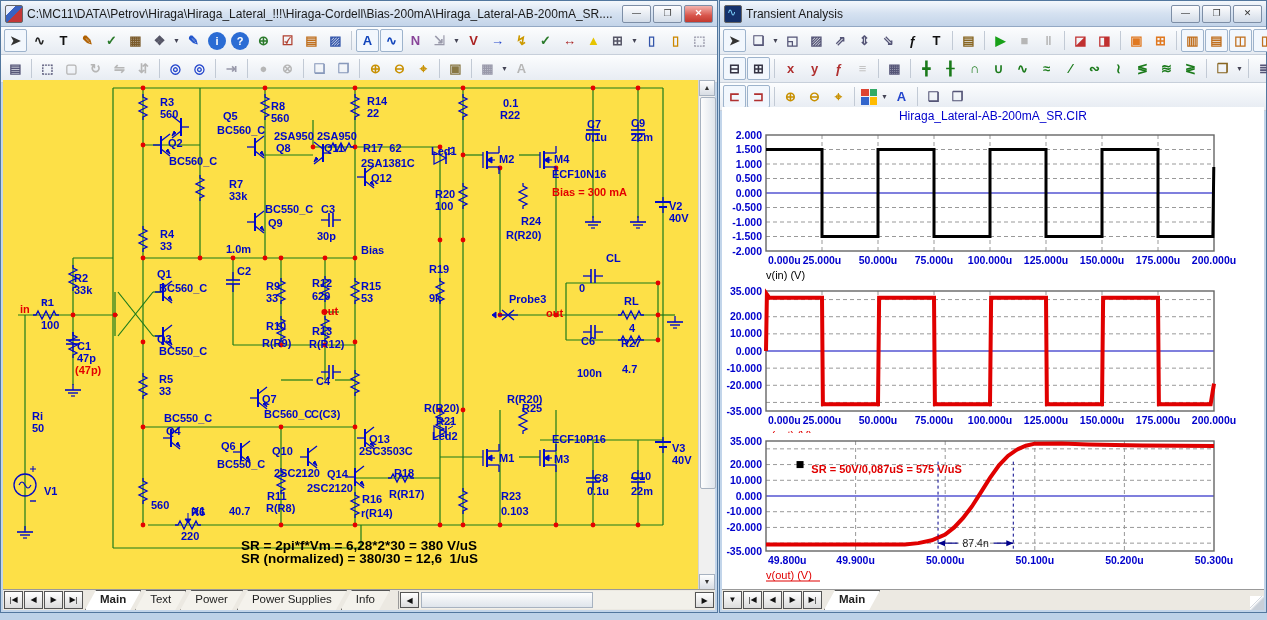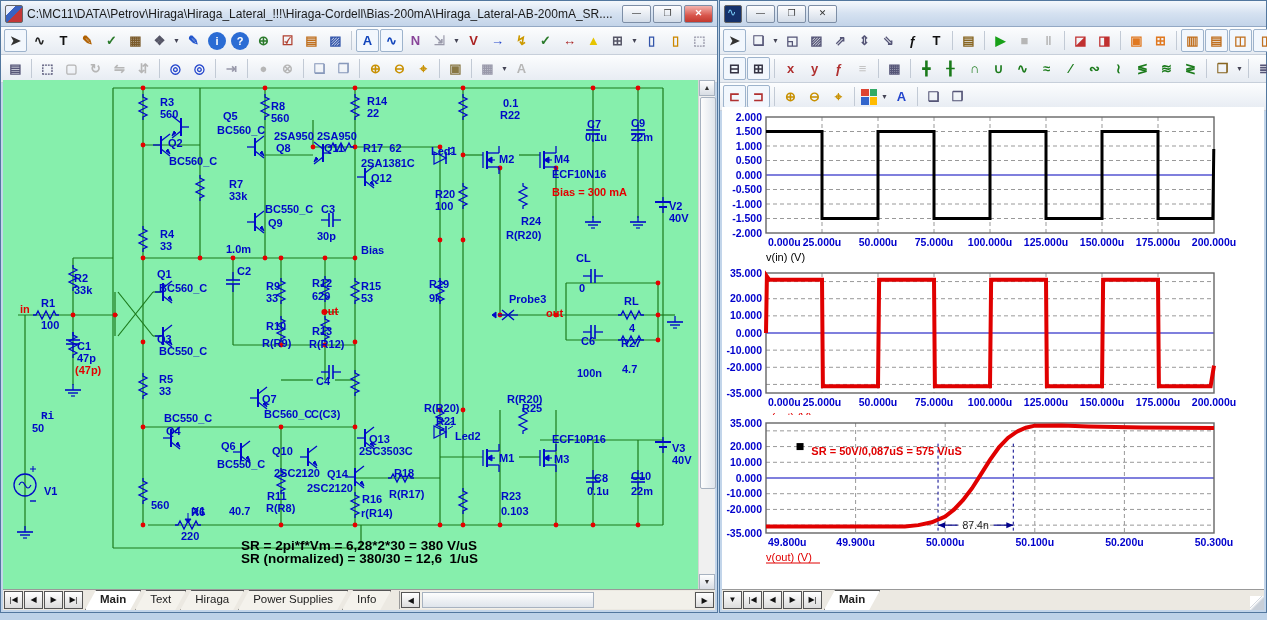--- a/index.html
+++ b/index.html
@@ -29,21 +29,21 @@
   .tbtn{width:21px;height:21px;display:flex;align-items:center;justify-content:center;
         font-size:13px;font-weight:bold;border:1px solid transparent;border-radius:2px;flex:none}
   .tbtn.f{border-color:#9db3cc;background:#f2f7fd}
   .tbtn.cb{border-radius:50%;width:16px;height:16px;margin:0 2px;background:#2b6cd4;color:#fff;
            font-size:11px;font-weight:bold}
   .tsep{width:1px;height:19px;background:#c2cad5;margin:0 3px;flex:none}
   .tdd{width:9px;font-size:7px;color:#445;flex:none;text-align:center}
   .pal{width:16px;height:16px;display:grid;grid-template-columns:1fr 1fr;gap:1px;flex:none;margin:0 2px}
   .pal i{display:block}
   
-  #schem-wrap{position:absolute;left:2px;top:79px;right:18px;bottom:22px;background:#86efac;overflow:hidden}
+  #schem-wrap{position:absolute;left:2px;top:79px;right:18px;bottom:22px;background:#fde047;overflow:hidden}
   #schem-svg{position:absolute;left:0;top:0}
   .lbl{position:absolute;font-size:11px;font-weight:bold;color:#0008c8;white-space:pre;line-height:11px}
   .lbl.r{color:#e40000}
   .lbl.k{color:#000;font-weight:bold;font-size:13.5px}
   
   .vscroll{position:absolute;top:79px;right:2px;width:16px;bottom:22px;background:#f0f0f0;
            border-left:1px solid #d5d5d5}
   .sbtn{position:absolute;left:0;width:16px;height:16px;background:linear-gradient(#fefefe,#d8dde4);
         border:1px solid #a7b2c0;box-sizing:border-box;font-size:7px;color:#333;text-align:center;line-height:14px}
   .sthumb{position:absolute;left:1px;width:14px;background:linear-gradient(90deg,#fdfdfd,#dfe5ec);
@@ -510,69 +510,69 @@
         <div class="lbl b" style="left: 549px; top: 89px;">ECF10N16</div>
         <div class="lbl r" style="left: 549px; top: 107px;">Bias = 300 mA</div>
         <div class="lbl b" style="left: 432px; top: 109px;">R20</div>
         <div class="lbl b" style="left: 432px; top: 121px;">100</div>
         <div class="lbl b" style="left: 518px; top: 136px;">R24</div>
         <div class="lbl b" style="left: 503px; top: 150px;">R(R20)</div>
         <div class="lbl b" style="left: 666px; top: 121px;">V2</div>
         <div class="lbl b" style="left: 666px; top: 133px;">40V</div>
         <div class="lbl b" style="left: 71px; top: 193px;">R2</div>
         <div class="lbl b" style="left: 71px; top: 205px;">33k</div>
-        <div class="lbl b" style="left: 38px; top: 218px;">R1</div>
+        <div class="lbl b" style="left: 38px; top: 218px; font-family: Liberation Mono, monospace;">R1</div>
         <div class="lbl r" style="left: 17px; top: 224px;">in</div>
         <div class="lbl b" style="left: 38px; top: 240px;">100</div>
         <div class="lbl b" style="left: 74px; top: 261px;">C1</div>
         <div class="lbl b" style="left: 74px; top: 273px;">47p</div>
         <div class="lbl r" style="left: 72px; top: 285px;">(47p)</div>
         <div class="lbl b" style="left: 154px; top: 189px;">Q1</div>
         <div class="lbl b" style="left: 156px; top: 203px;">BC560_C</div>
         <div class="lbl b" style="left: 154px; top: 254px;">Q3</div>
         <div class="lbl b" style="left: 156px; top: 266px;">BC550_C</div>
         <div class="lbl b" style="left: 156px; top: 294px;">R5</div>
         <div class="lbl b" style="left: 156px; top: 306px;">33</div>
-        <div class="lbl b" style="left: 38px; top: 331px; font-family: Liberation Mono, monospace;">Ri</div>
+        <div class="lbl b" style="left: 29px; top: 331px;">Ri</div>
         <div class="lbl b" style="left: 29px; top: 343px;">50</div>
         <div class="lbl b" style="left: 234px; top: 186px;">C2</div>
         <div class="lbl b" style="left: 263px; top: 201px;">R9</div>
         <div class="lbl b" style="left: 263px; top: 213px;">33</div>
         <div class="lbl b" style="left: 263px; top: 241px;">R10</div>
         <div class="lbl b" style="left: 259px; top: 258px;">R(R9)</div>
         <div class="lbl b" style="left: 309px; top: 198px;">R12</div>
         <div class="lbl b" style="left: 309px; top: 211px;">620</div>
         <div class="lbl r" style="left: 318px; top: 226px;">out</div>
         <div class="lbl b" style="left: 309px; top: 246px;">R13</div>
         <div class="lbl b" style="left: 306px; top: 259px;">R(R12)</div>
         <div class="lbl b" style="left: 313px; top: 296px;">C4</div>
         <div class="lbl b" style="left: 259px; top: 314px;">Q7</div>
         <div class="lbl b" style="left: 261px; top: 329px;">BC560_C</div>
         <div class="lbl b" style="left: 308px; top: 329px;">C(C3)</div>
         <div class="lbl b" style="left: 161px; top: 333px;">BC550_C</div>
         <div class="lbl b" style="left: 163px; top: 346px;">Q4</div>
         <div class="lbl b" style="left: 358px; top: 201px;">R15</div>
         <div class="lbl b" style="left: 358px; top: 213px;">53</div>
-        <div class="lbl b" style="left: 426px; top: 199px;">R19</div>
+        <div class="lbl b" style="left: 426px; top: 184px;">R19</div>
         <div class="lbl b" style="left: 426px; top: 213px;">9k</div>
         <div class="lbl b" style="left: 506px; top: 214px;">Probe3</div>
         <div class="lbl r" style="left: 543px; top: 228px;">out</div>
-        <div class="lbl b" style="left: 573px; top: 173px; text-align: center;">CL</div>
+        <div class="lbl b" style="left: 603px; top: 173px; text-align: center;">CL</div>
         <div class="lbl b" style="left: 576px; top: 203px;">0</div>
         <div class="lbl b" style="left: 621px; top: 216px;">RL</div>
         <div class="lbl b" style="left: 626px; top: 243px;">4</div>
         <div class="lbl b" style="left: 578px; top: 256px;">C6</div>
         <div class="lbl b" style="left: 574px; top: 288px;">100n</div>
         <div class="lbl b" style="left: 618px; top: 258px;">R27</div>
         <div class="lbl b" style="left: 619px; top: 284px;">4.7</div>
         <div class="lbl b" style="left: 504px; top: 314px;">R(R20)</div>
         <div class="lbl b" style="left: 519px; top: 323px;">R25</div>
         <div class="lbl b" style="left: 421px; top: 323px;">R(R20)</div>
         <div class="lbl b" style="left: 433px; top: 336px;">R21</div>
-        <div class="lbl b" style="left: 452px; top: 351px;">Led2</div>
+        <div class="lbl b" style="left: 429px; top: 351px;">Led2</div>
         <div class="lbl b" style="left: 366px; top: 354px;">Q13</div>
         <div class="lbl b" style="left: 356px; top: 366px;">2SC3503C</div>
         <div class="lbl b" style="left: 218px; top: 361px;">Q6</div>
         <div class="lbl b" style="left: 214px; top: 379px;">BC550_C</div>
         <div class="lbl b" style="left: 269px; top: 366px;">Q10</div>
         <div class="lbl b" style="left: 271px; top: 388px;">2SC2120</div>
         <div class="lbl b" style="left: 324px; top: 389px;">Q14</div>
         <div class="lbl b" style="left: 304px; top: 403px;">2SC2120</div>
         <div class="lbl b" style="left: 391px; top: 388px;">R18</div>
         <div class="lbl b" style="left: 386px; top: 409px;">R(R17)</div>
@@ -609,37 +609,38 @@
   </div>
 
   <div class="tabbar">
     <span class="navbtn">|◀</span>
     <span class="navbtn">◀</span>
     <span class="navbtn">▶</span>
     <span class="navbtn">▶|</span>
     <span id="ltabs" style="display:flex;margin-left:8px">
         <span class="tab active">Main</span>
         <span class="tab">Text</span>
-        <span class="tab">Hiraga</span>
+        <span class="tab">Power</span>
         <span class="tab">Power Supplies</span>
         <span class="tab">Info</span>
       </span>
     <span class="hscroll">
       <span class="navbtn">◀</span>
       <span class="htrack">
           <span class="hthumb"></span>
         </span>
       <span class="navbtn">▶</span>
     </span>
   </div>
 </div>
 
 <div class="win" id="win-right">
   <div class="titlebar">
     <span class="title-icon scope"></span>
+    <span class="title-text">Transient Analysis</span>
     <span class="winbtns">
       <span class="wbtn">—</span>
       <span class="wbtn">❐</span>
       <span class="wbtn">✕</span>
     </span>
   </div>
   <div class="toolbar" id="rtb1">
       <span class="tbtn f" style="color: rgb(51, 51, 51);">➤</span>
       <span class="tbtn" style="color: rgb(85, 85, 119);">❏</span>
       <span class="tdd">▼</span>
@@ -712,20 +713,21 @@
         <i style="background: rgb(255, 187, 0);"></i>
       </span>
       <span class="tdd">▼</span>
       <span class="tbtn" style="color: rgb(34, 68, 204);">A</span>
       <span class="tsep"></span>
       <span class="tbtn" style="color: rgb(85, 85, 119);">❏</span>
       <span class="tbtn" style="color: rgb(85, 85, 119);">❐</span>
     </div>
 
   <div id="plots">
+    <div class="chart-title">Hiraga_Lateral-AB-200mA_SR.CIR</div>
     <div id="chart1"><svg width="542" height="158">
           <line x1="100" y1="10" x2="100" y2="126" stroke="#999" stroke-width="1" stroke-dasharray="4 3"></line>
           <line x1="156" y1="10" x2="156" y2="126" stroke="#999" stroke-width="1" stroke-dasharray="4 3"></line>
           <line x1="212" y1="10" x2="212" y2="126" stroke="#999" stroke-width="1" stroke-dasharray="4 3"></line>
           <line x1="268" y1="10" x2="268" y2="126" stroke="#999" stroke-width="1" stroke-dasharray="4 3"></line>
           <line x1="324" y1="10" x2="324" y2="126" stroke="#999" stroke-width="1" stroke-dasharray="4 3"></line>
           <line x1="380" y1="10" x2="380" y2="126" stroke="#999" stroke-width="1" stroke-dasharray="4 3"></line>
           <line x1="436" y1="10" x2="436" y2="126" stroke="#999" stroke-width="1" stroke-dasharray="4 3"></line>
           <line x1="44" y1="24.5" x2="492" y2="24.5" stroke="#999" stroke-width="1" stroke-dasharray="4 3"></line>
           <line x1="44" y1="39" x2="492" y2="39" stroke="#999" stroke-width="1" stroke-dasharray="4 3"></line>

